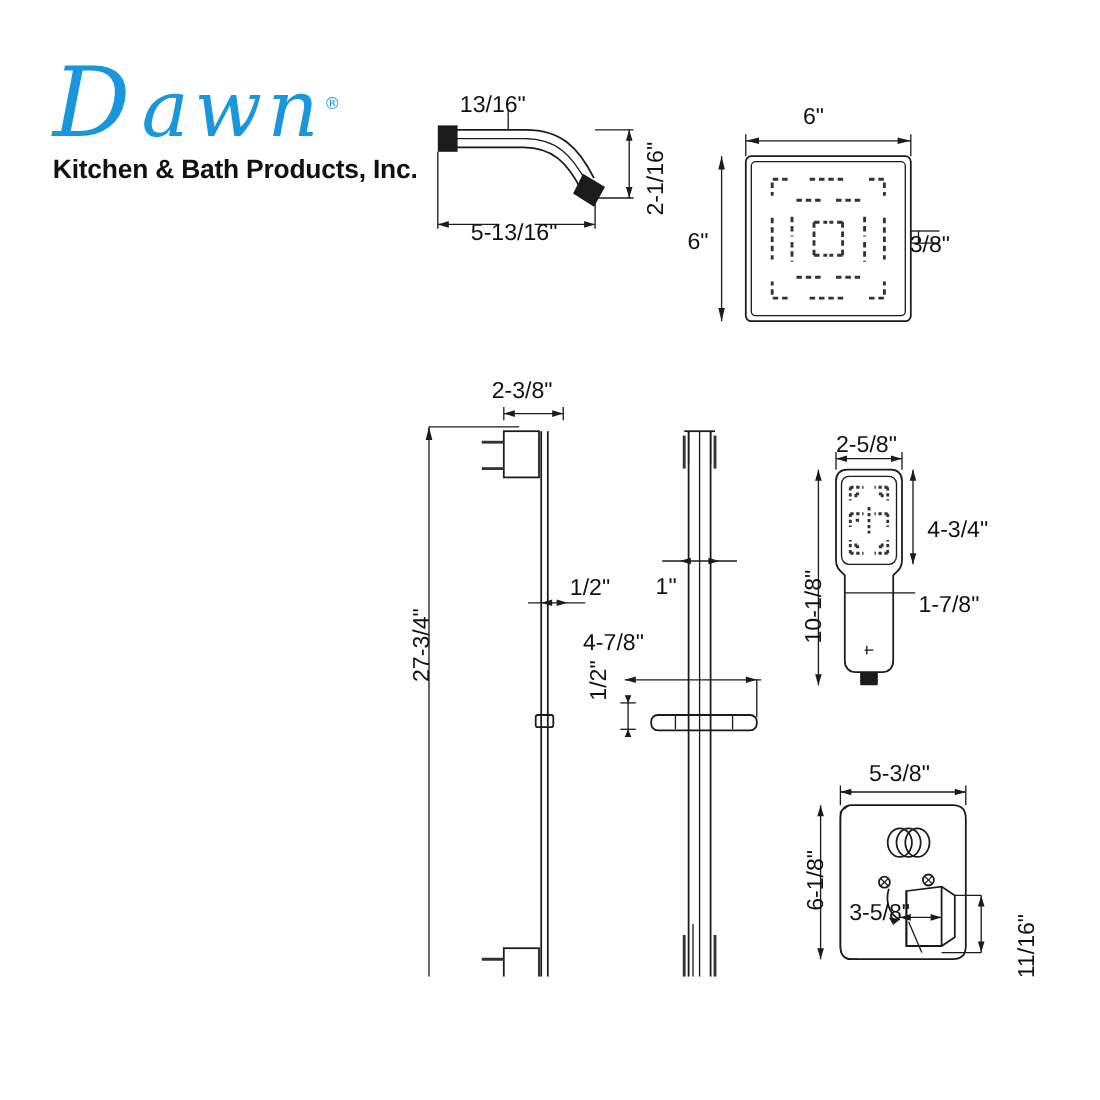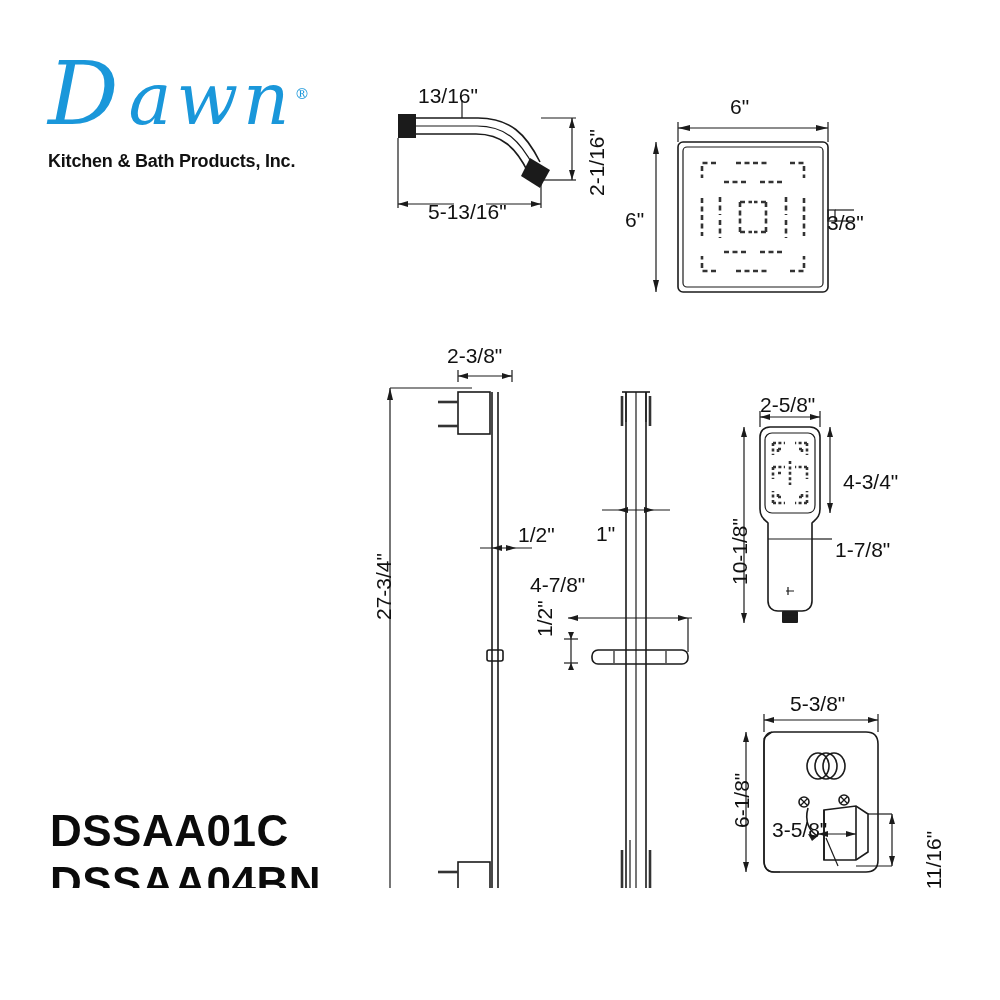--- a/index.html
+++ b/index.html
@@ -34,24 +34,24 @@
   #brand-script .cap {
     font-size: 88px;
     letter-spacing: 10px;
   }
   #brand-reg {
     font-size: 15px;
     vertical-align: super;
     letter-spacing: 0;
   }
   #brand-sub {
-    font-size: 18px;
+    font-size: 24px;
     font-weight: bold;
     color: #111111;
-    margin-top: 15px;
+    margin-top: 5px;
     white-space: nowrap;
     letter-spacing: -0.2px;
   }
   
   #models {
     position: absolute;
     left: 50px;
     top: 805px;
     color: #0b0b0b;
   }
@@ -85,24 +85,20 @@
 </head>
 <body>
 
 <div id="sheet">
 
   <div id="brand">
     <div id="brand-script"><span class="cap">D</span><span>awn</span><span id="brand-reg">®</span></div>
     <div id="brand-sub">Kitchen &amp; Bath Products, Inc.</div>
   </div>
 
-  <div id="models">
-    <div>DSSAA01C</div>
-    <div>DSSAA04BN</div>
-  </div>
 
   <div class="view" style="left:390px; top:100px; width:210px; height:120px;">
     <svg width="210" height="120" viewBox="0 0 210 120">
 
       <path class="ln" d="M 24 18 L 88 18 C 120 18 136 34 150 62"></path>
       <path class="ln" d="M 24 34 L 86 34 C 112 34 126 48 138 72"></path>
       <path class="lnt" d="M 24 26 L 87 26 C 116 26 130 41 144 67"></path>
 
       <polygon class="fill-dark" points="8,14 26,14 26,38 8,38"></polygon>
 

